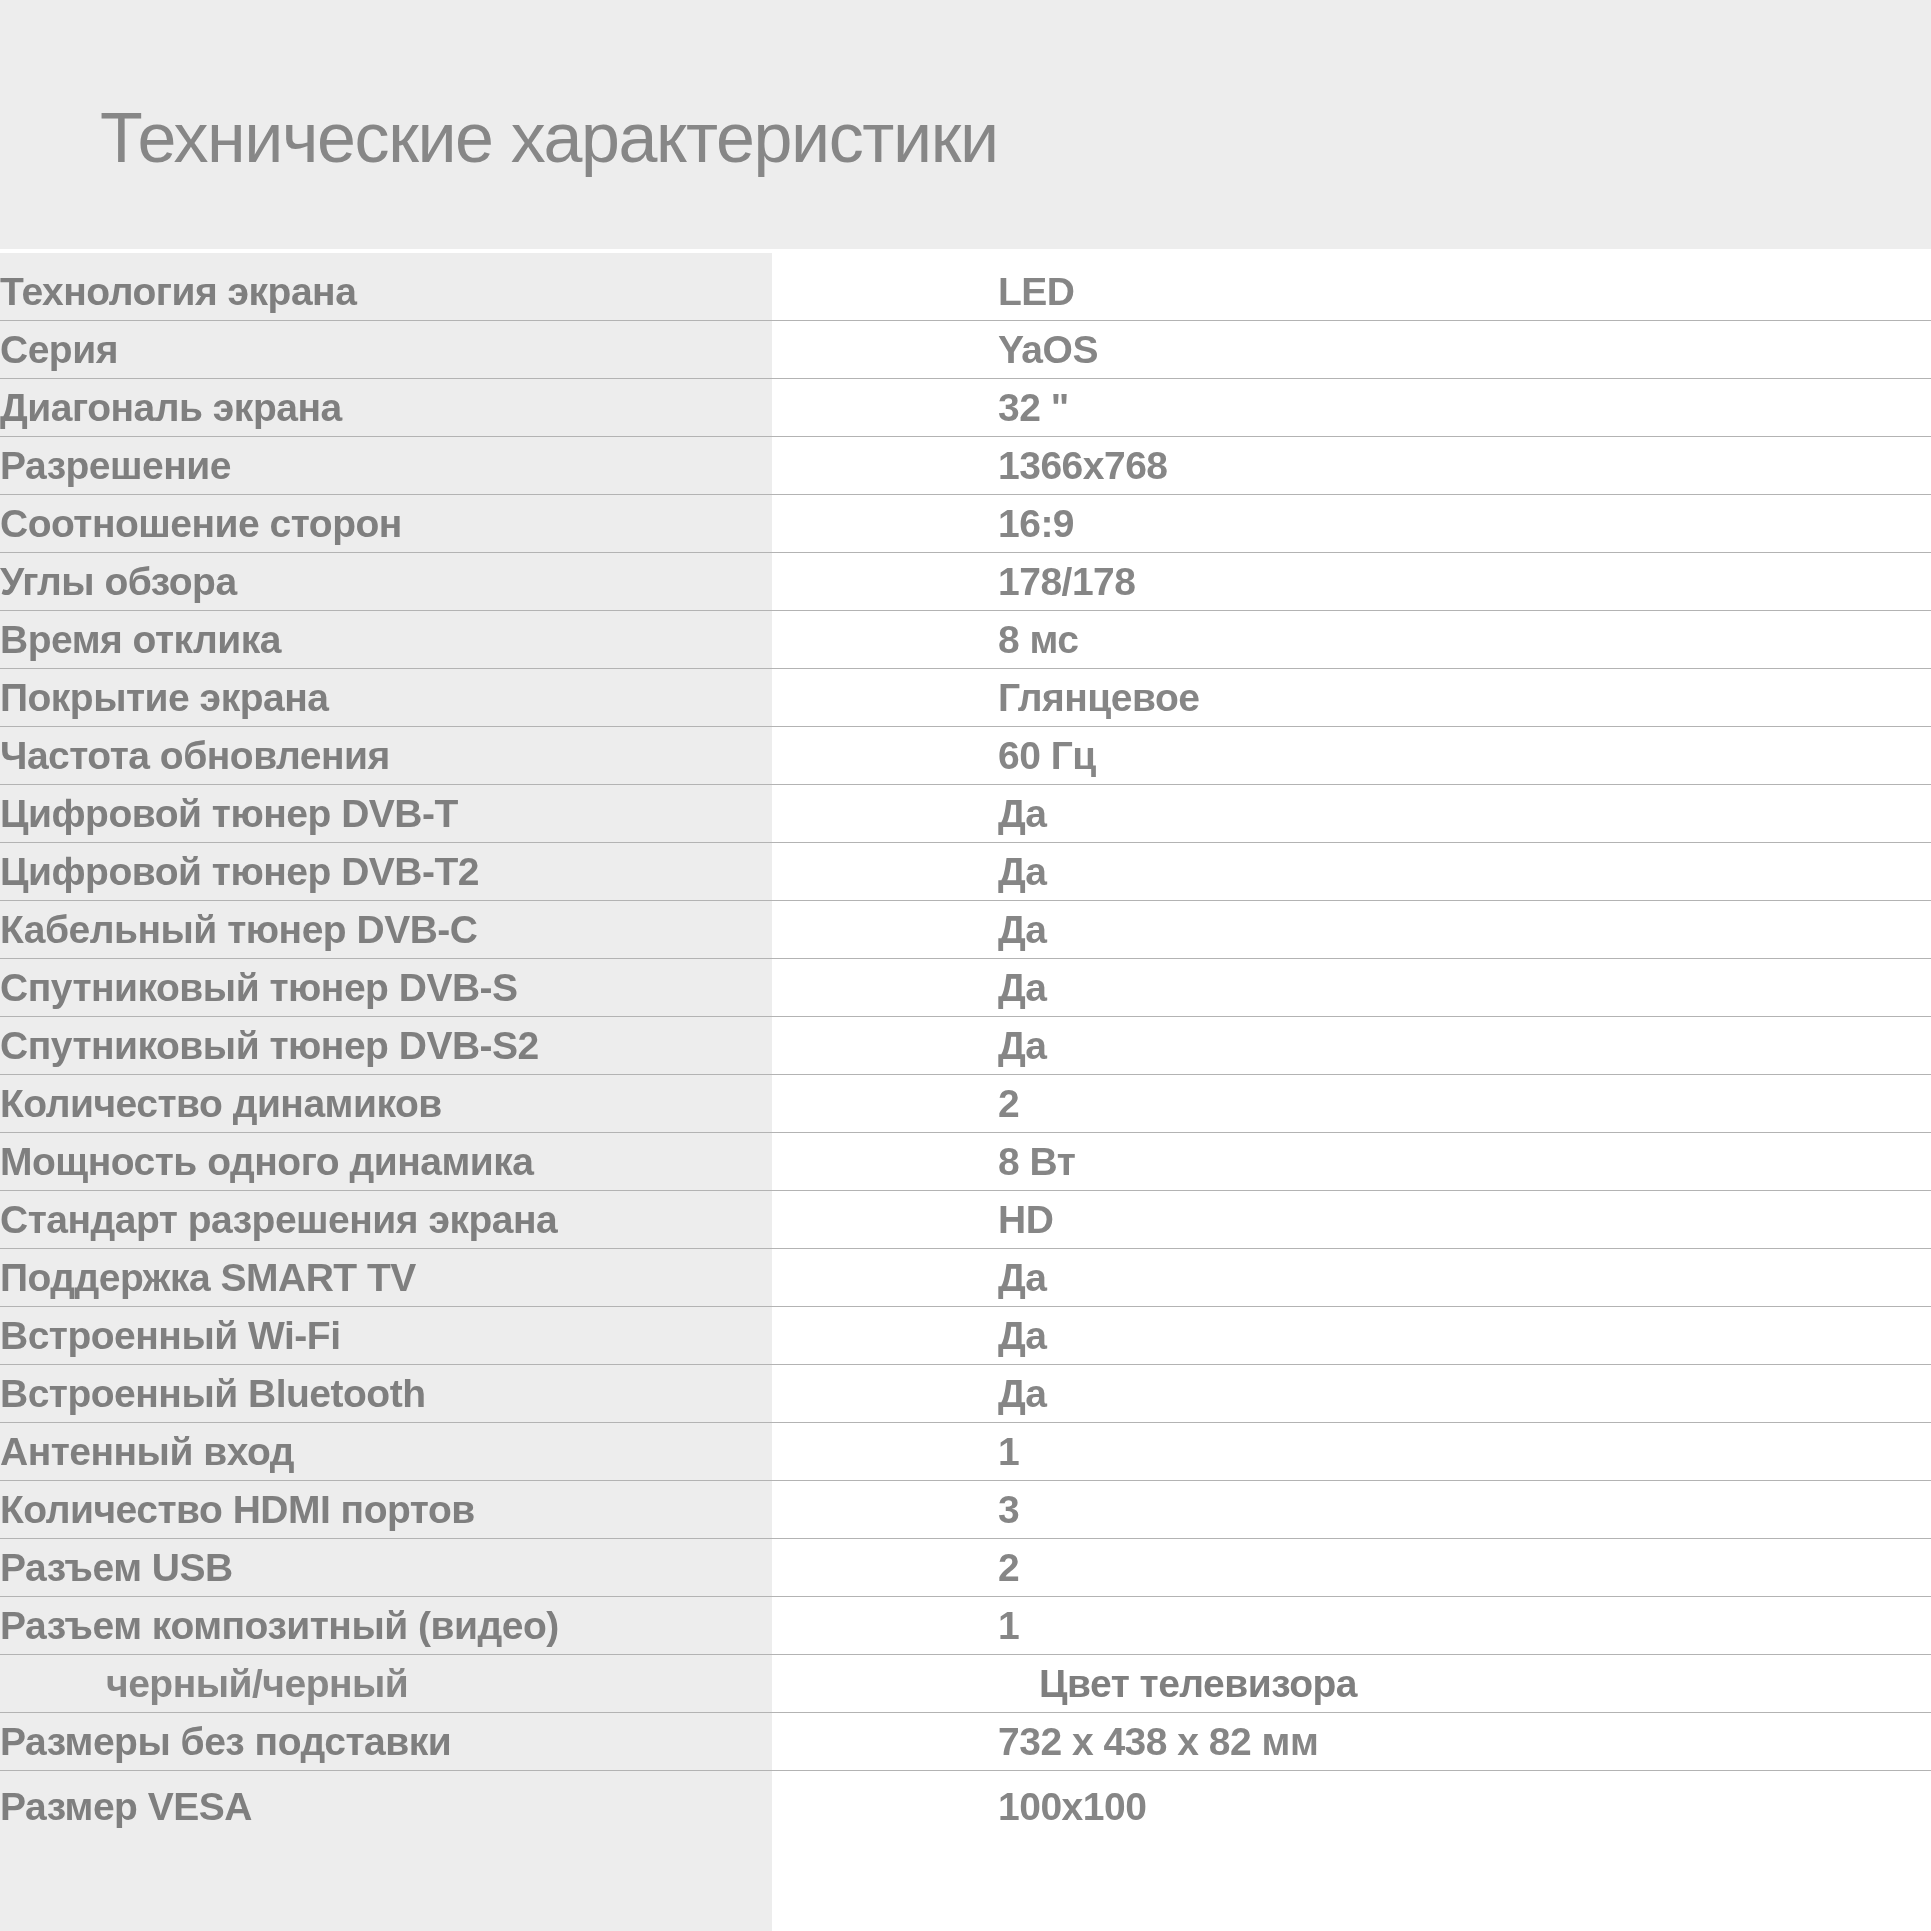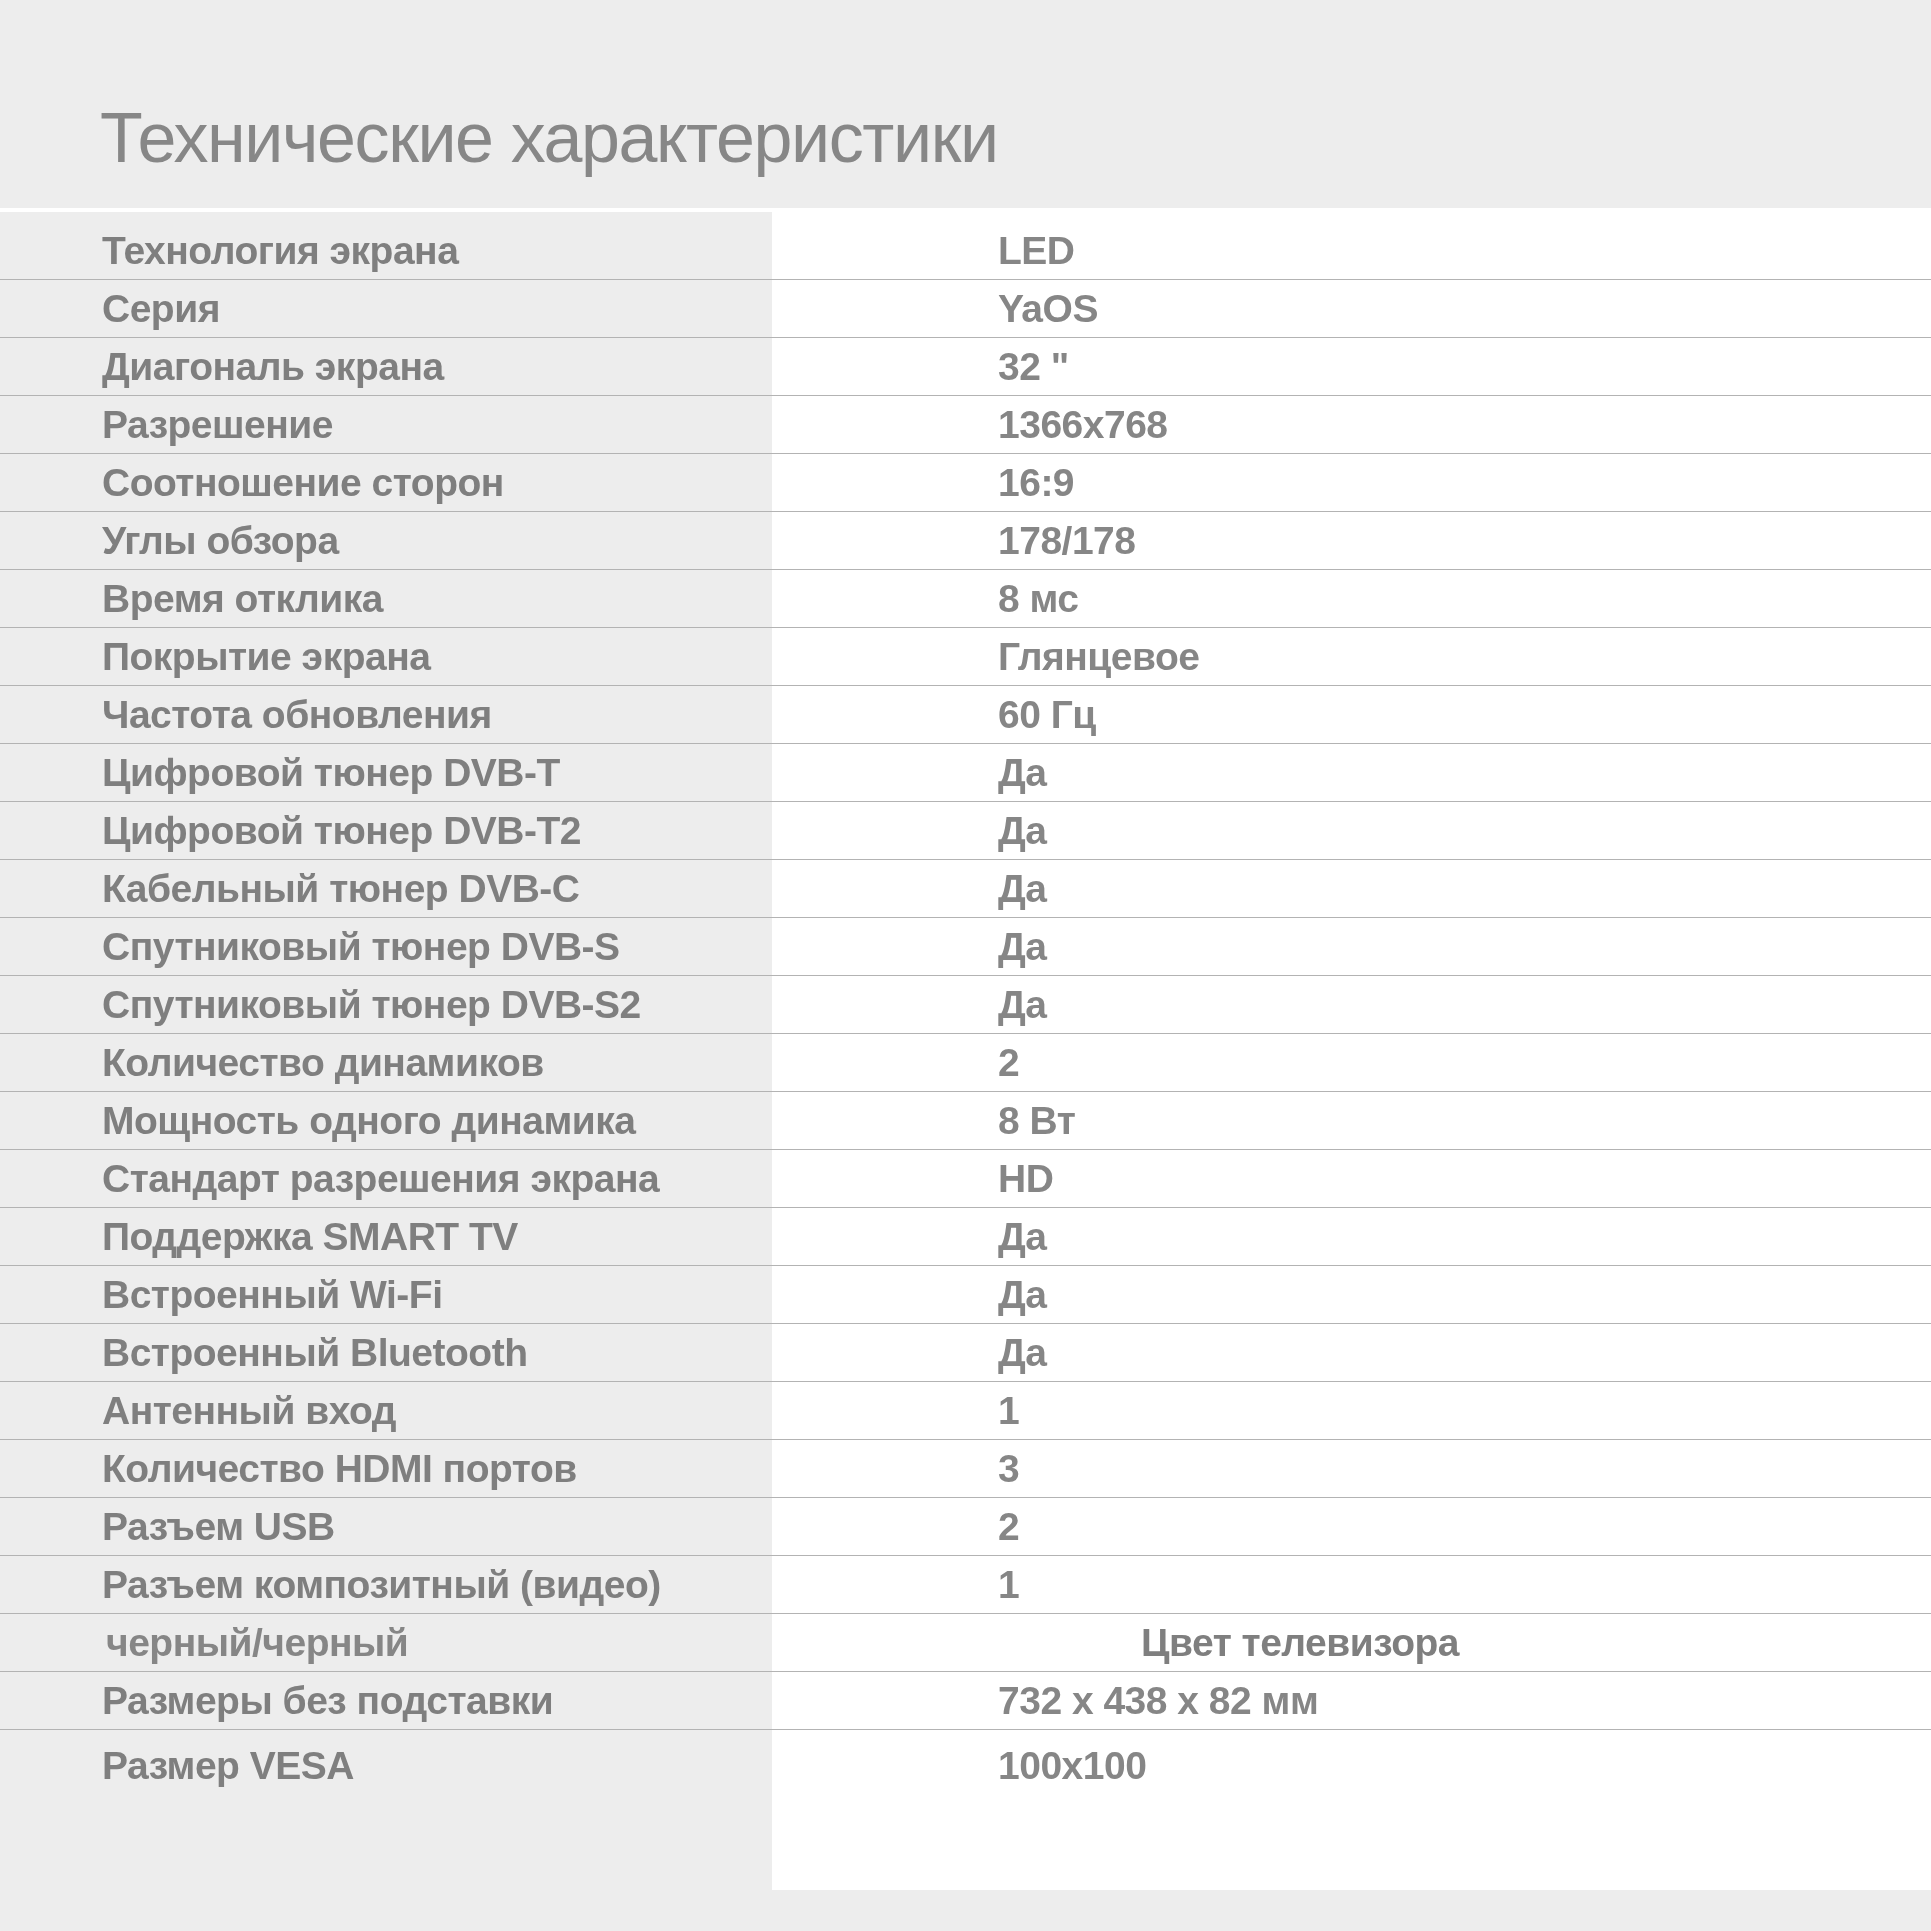--- a/index.html
+++ b/index.html
@@ -6,21 +6,21 @@
   .page {
     position: relative;
     width: 1931px;
     height: 1931px;
     background: #ededed;
     font-family: "Liberation Sans", sans-serif;
     overflow: hidden;
   }
   .header {
     position: relative;
-    height: 208px;
+    height: 249px;
   }
   .title {
     position: absolute;
     left: 100px;
     top: 98px;
     margin: 0;
     font-size: 70px;
     line-height: 81px;
     font-weight: 400;
     letter-spacing: -1.4px;
@@ -58,21 +58,20 @@
     font-size: 39px;
     font-weight: 700;
     letter-spacing: -0.5px;
     color: #868686;
     white-space: nowrap;
     overflow: hidden;
   }
   .cell.label {
     width: 892px;
     box-sizing: border-box;
-    padding-left: 102px;
     color: #7f7f7f;
   }
   .cell.value {
     flex: 1;
     box-sizing: border-box;
     padding-left: 106px;
   }
 </style>
 </head>
 <body>

